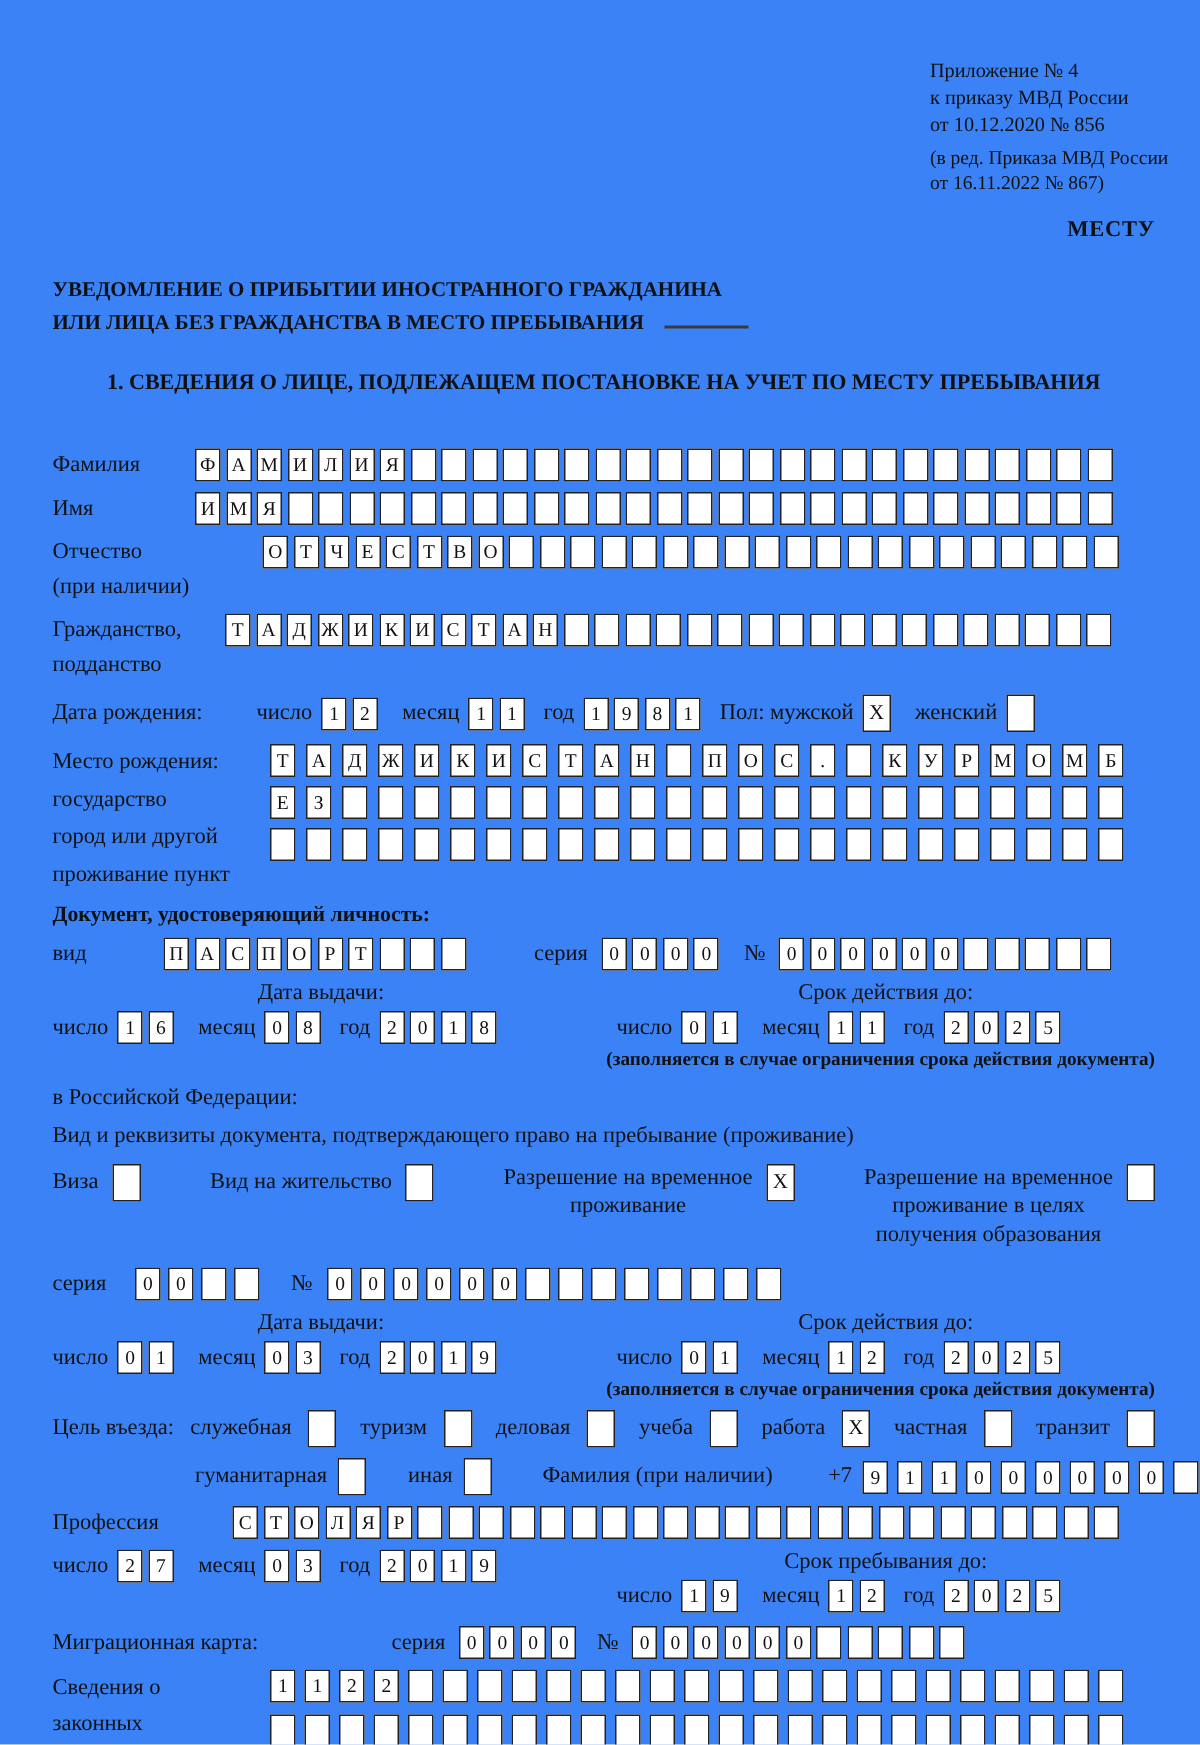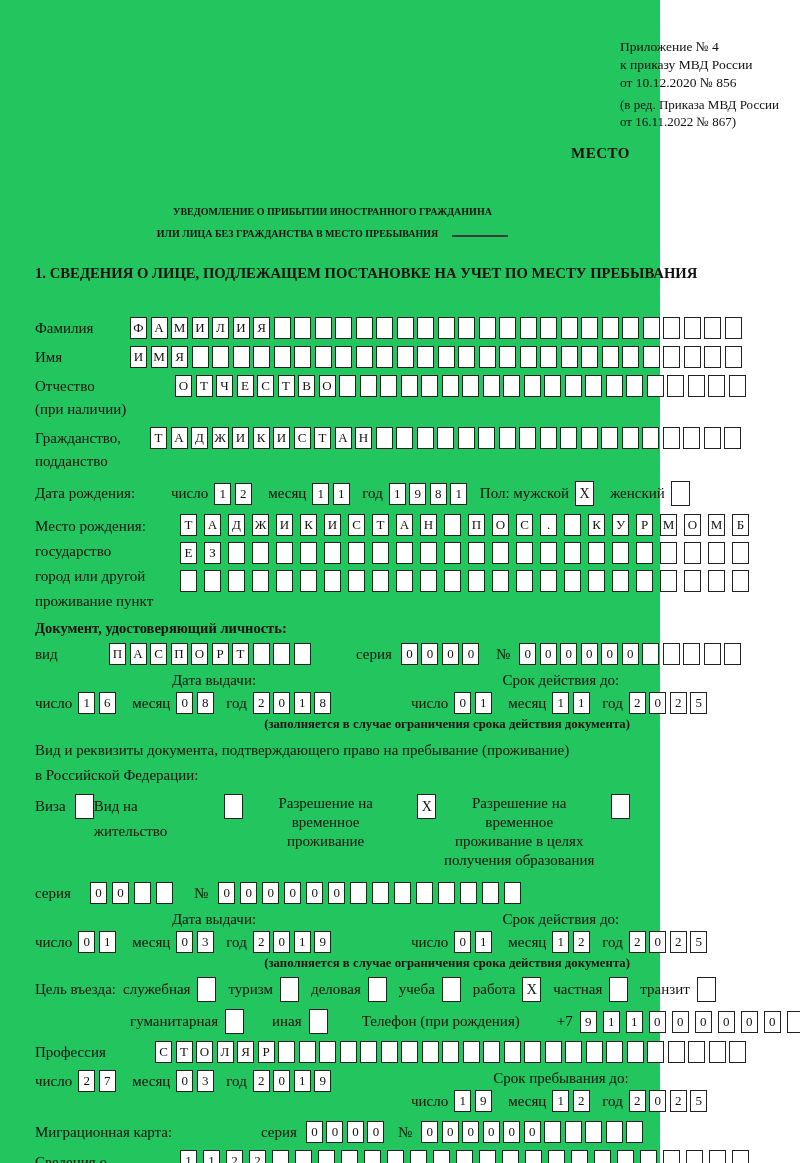--- a/index.html
+++ b/index.html
@@ -1,26 +1,26 @@
 <!DOCTYPE html>
 <html><head>
 <meta charset="utf-8">
 <style>
   html,body{margin:0;padding:0;background:#ffffff;}
   .page{
-    width:660px;height:1163px;box-sizing:border-box;background:#22c55e;
+    width:800px;height:1163px;box-sizing:border-box;background:#3b82f6;
     padding:38px 30px 4px 35px;position:relative;
     font-family:"Liberation Serif","DejaVu Serif",serif;color:#111;
   }
   
   .apx{margin-left:585px;width:215px;font-size:13.5px;line-height:18px;}
   .apx-sub{margin-top:4px;font-size:13px;line-height:17px;}
   .forma{font-weight:bold;font-size:15px;text-align:right;margin-top:15px;letter-spacing:.5px;}
   
-  .title{text-align:center;font-weight:bold;font-size:10px;line-height:21px;margin-top:39px;}
+  .title{text-align:left;font-weight:bold;font-size:14px;line-height:21px;margin-top:21px;}
   .title-underline{display:inline-block;width:56px;border-bottom:2.4px solid #3a3a3a;margin-left:14px;height:13px;}
   .section-heading{margin-top:21px;font-weight:bold;font-size:14.7px;text-align:center;white-space:nowrap;}
   
   .row{display:flex;align-items:flex-start;margin-bottom:6px;}
   .lbl{font-size:15px;line-height:23px;flex:none;}
   .lbl2{font-size:15px;line-height:23px;}
   .cells{display:inline-flex;flex:none;}
   .cell{
     display:inline-flex;flex:none;width:17px;height:22px;box-sizing:border-box;
     border:1.6px solid #222;margin-right:3.5px;align-items:center;justify-content:center;
@@ -77,21 +77,21 @@
 
   <div class="apx">
     <div>Приложение № 4</div>
     <div>к приказу МВД России</div>
     <div>от 10.12.2020 № 856</div>
     <div class="apx-sub">
       <div>(в ред. Приказа МВД России</div>
       <div>от 16.11.2022 № 867)</div>
     </div>
   </div>
-  <div class="forma">МЕСТО</div>
+  <div class="forma">МЕСТУ</div>
 
   <div class="title">
     <div>УВЕДОМЛЕНИЕ О ПРИБЫТИИ ИНОСТРАННОГО ГРАЖДАНИНА</div>
     <div>
       <span>ИЛИ ЛИЦА БЕЗ ГРАЖДАНСТВА В МЕСТО ПРЕБЫВАНИЯ</span><span class="title-underline"></span>
     </div>
   </div>
 
   <div class="section-heading">1. СВЕДЕНИЯ О ЛИЦЕ, ПОДЛЕЖАЩЕМ ПОСТАНОВКЕ НА УЧЕТ ПО МЕСТУ ПРЕБЫВАНИЯ</div>
 
@@ -436,22 +436,22 @@
             <span class="cell">2</span>
             <span class="cell">0</span>
             <span class="cell">2</span>
             <span class="cell">5</span>
           </span>
       </div>
     </div>
   </div>
   <div class="note-right">(заполняется в случае ограничения срока действия документа)</div>
 
+  <div class="plain-line">в Российской Федерации:</div>
   <div class="plain-line">Вид и реквизиты документа, подтверждающего право на пребывание (проживание)</div>
-  <div class="plain-line">в Российской Федерации:</div>
 
   <div class="visa-row">
     <span class="visa-item">
       <span class="vlbl">Виза</span>
       <span class="checkbox"></span>
     </span>
     <span class="visa-item">
       <span class="vlbl">Вид на жительство</span>
       <span class="checkbox"></span>
     </span>
@@ -563,21 +563,21 @@
     <span class="checkbox"></span>
     <span class="dlbl gap">транзит</span>
     <span class="checkbox"></span>
   </div>
 
   <div class="purpose-row">
     <span class="dlbl indent95">гуманитарная</span>
     <span class="checkbox"></span>
     <span class="dlbl" style="margin-left:28px">иная</span>
     <span class="checkbox"></span>
-    <span class="dlbl" style="margin-left:34px">Телефон (при рождения)</span>
+    <span class="dlbl" style="margin-left:34px">Фамилия (при наличии)</span>
     <span class="dlbl" style="margin-left:30px">+7</span>
     <span class="cells p23">
         <span class="cell">9</span>
         <span class="cell">1</span>
         <span class="cell">1</span>
         <span class="cell">0</span>
         <span class="cell">0</span>
         <span class="cell">0</span>
         <span class="cell">0</span>
         <span class="cell">0</span>

